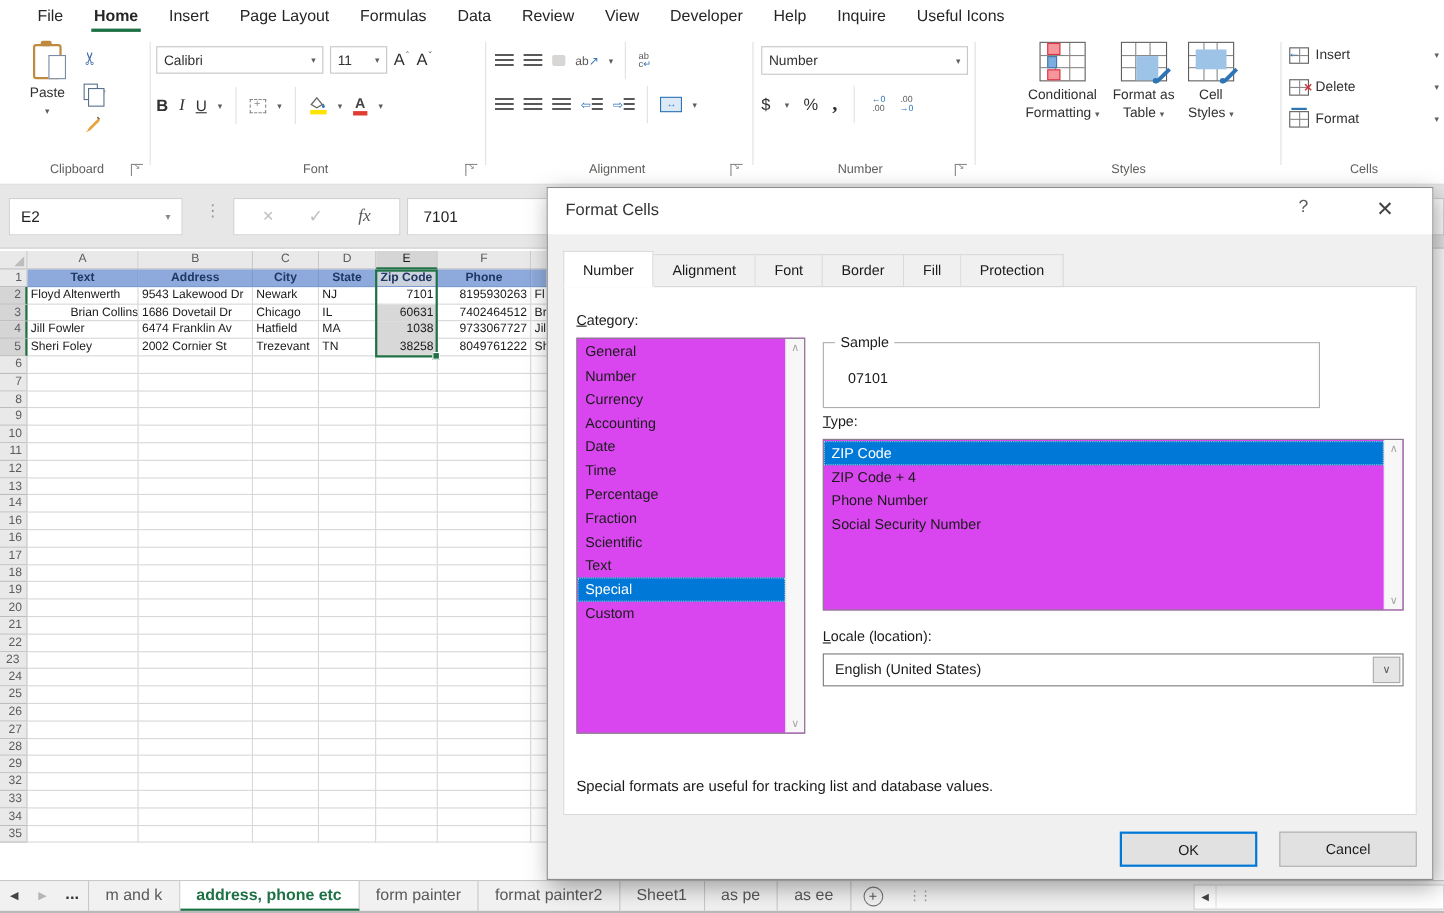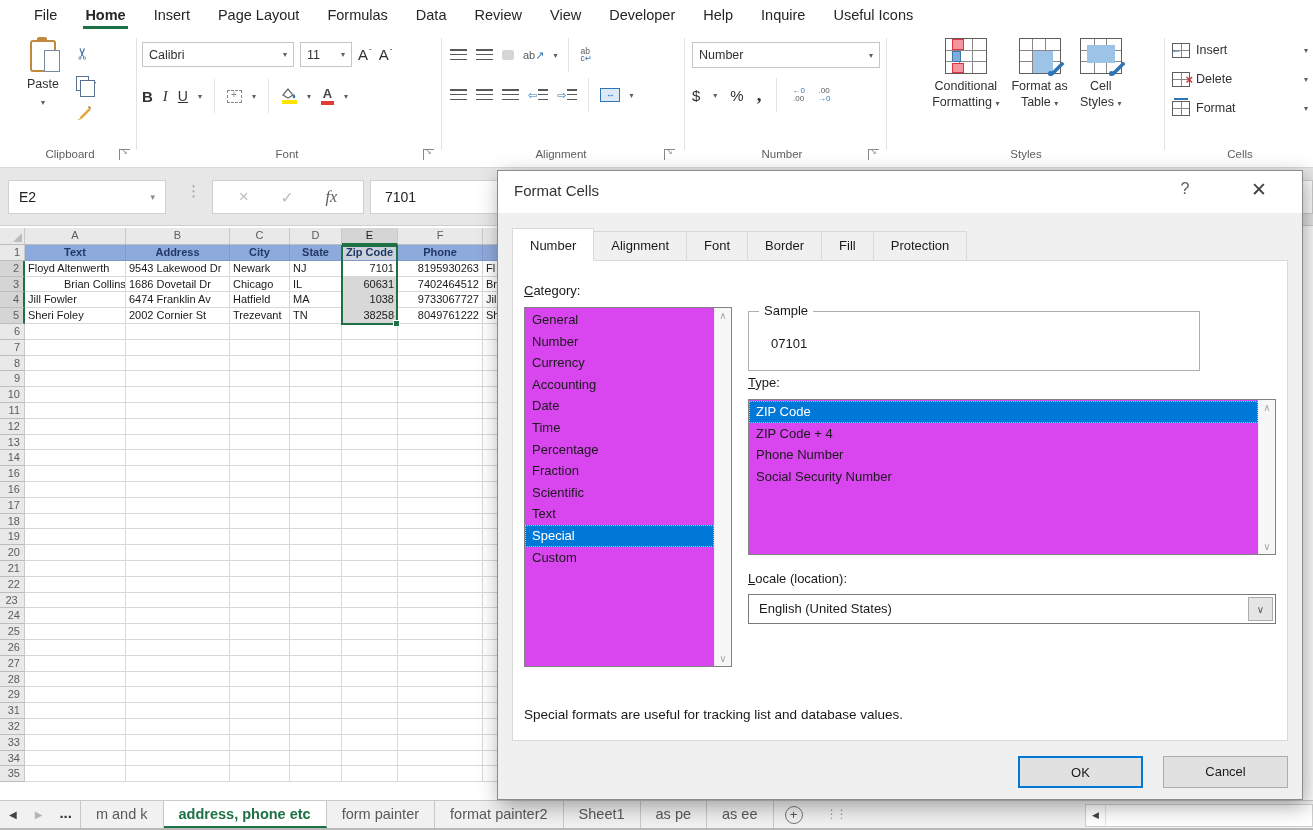--- a/index.html
+++ b/index.html
@@ -719,30 +719,20 @@
         <div class="g-cell ghead rnum" style="width: 25px; height: 15.8px; line-height: 15.8px;">29</div>
         <div class="g-cell" style="width: 101px; height: 15.8px;"></div>
         <div class="g-cell" style="width: 104px; height: 15.8px;"></div>
         <div class="g-cell" style="width: 60px; height: 15.8px;"></div>
         <div class="g-cell" style="width: 52px; height: 15.8px;"></div>
         <div class="g-cell" style="width: 56px; height: 15.8px;"></div>
         <div class="g-cell" style="width: 85px; height: 15.8px;"></div>
         <div class="g-cell" style="width: 60px; height: 15.8px;"></div>
       </div>
       <div class="g-row">
-        <div class="g-cell ghead rnum" style="width: 25px; height: 15.8px; line-height: 15.8px;">31</div>
-        <div class="g-cell" style="width: 101px; height: 15.8px;"></div>
-        <div class="g-cell" style="width: 104px; height: 15.8px;"></div>
-        <div class="g-cell" style="width: 60px; height: 15.8px;"></div>
-        <div class="g-cell" style="width: 52px; height: 15.8px;"></div>
-        <div class="g-cell" style="width: 56px; height: 15.8px;"></div>
-        <div class="g-cell" style="width: 85px; height: 15.8px;"></div>
-        <div class="g-cell" style="width: 60px; height: 15.8px;"></div>
-      </div>
-      <div class="g-row">
         <div class="g-cell ghead rnum" style="width: 25px; height: 15.8px; line-height: 15.8px;">32</div>
         <div class="g-cell" style="width: 101px; height: 15.8px;"></div>
         <div class="g-cell" style="width: 104px; height: 15.8px;"></div>
         <div class="g-cell" style="width: 60px; height: 15.8px;"></div>
         <div class="g-cell" style="width: 52px; height: 15.8px;"></div>
         <div class="g-cell" style="width: 56px; height: 15.8px;"></div>
         <div class="g-cell" style="width: 85px; height: 15.8px;"></div>
         <div class="g-cell" style="width: 60px; height: 15.8px;"></div>
       </div>
       <div class="g-row">

